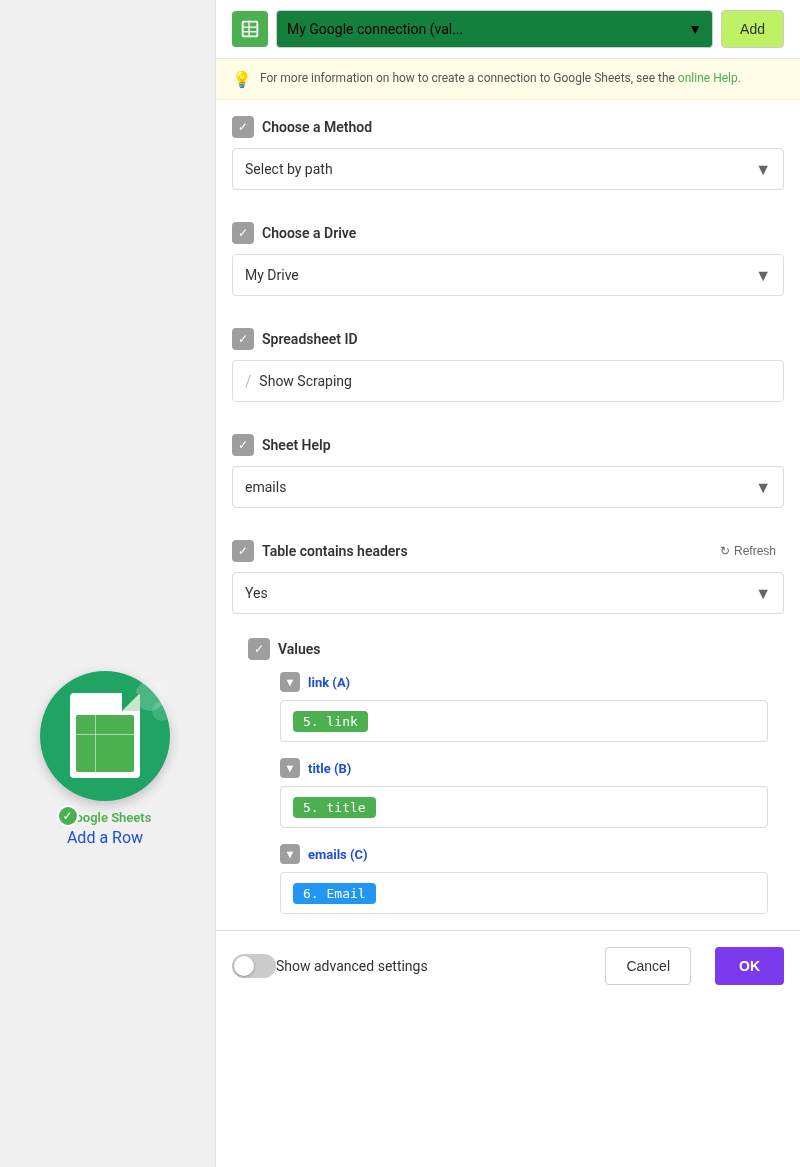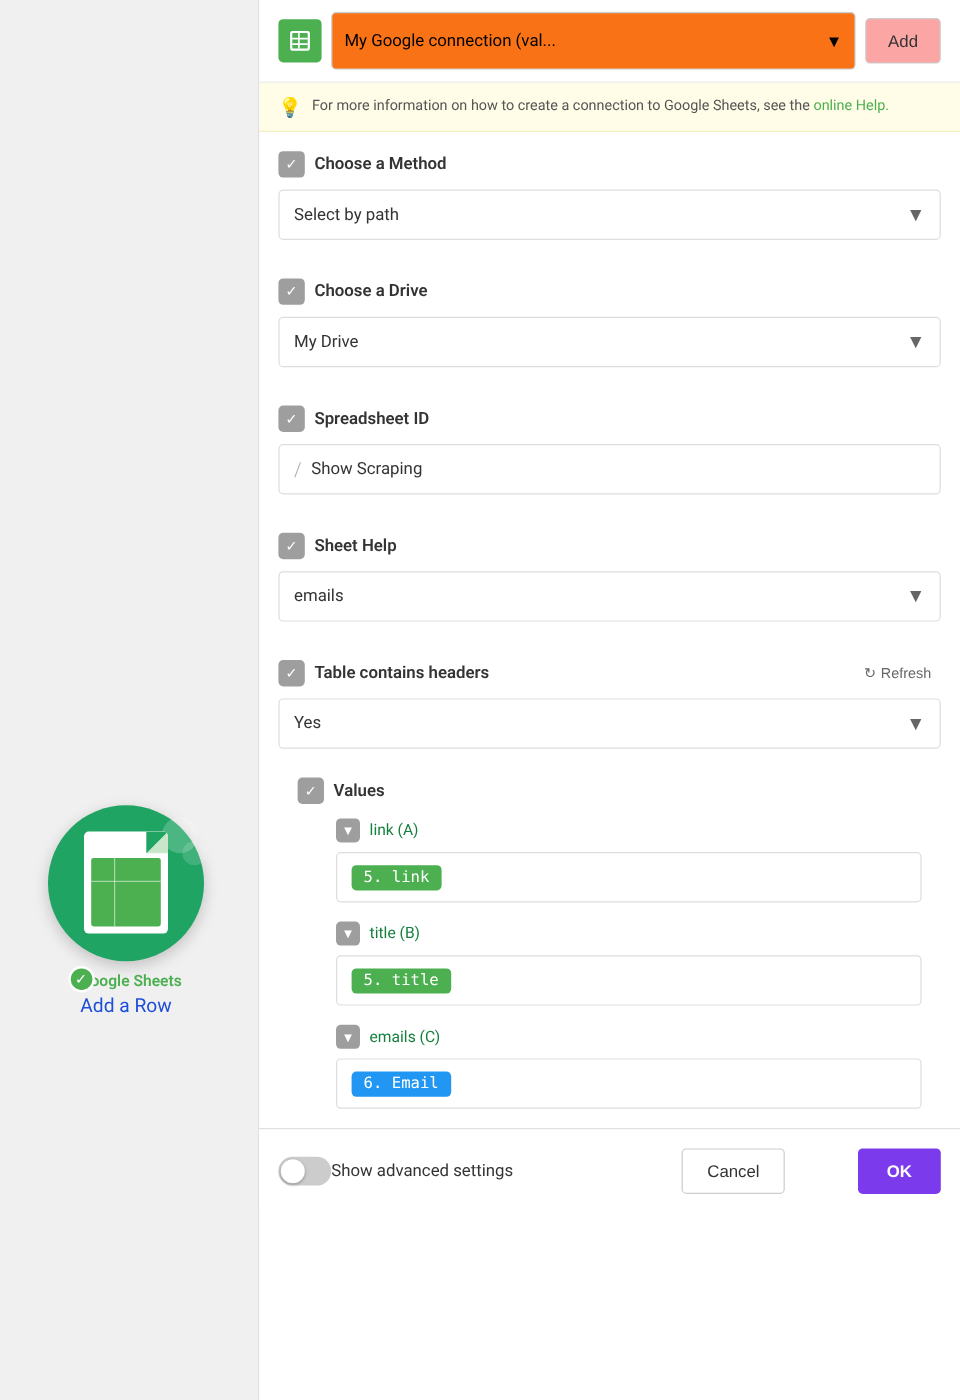--- a/index.html
+++ b/index.html
@@ -183,36 +183,36 @@
       flex-shrink: 0;
     }
 
     .connection-icon svg {
       width: 22px;
       height: 22px;
     }
 
     .connection-dropdown {
       flex: 1;
-      height: 48px;
+      height: 38px;
       border: 1px solid #ccc;
       border-radius: 4px;
       padding: 0 10px;
       font-size: 14px;
       display: flex;
       align-items: center;
       justify-content: space-between;
-      background: #f97316;
+      background: #15803d;
       cursor: pointer;
     }
 
     .add-btn {
       height: 38px;
       padding: 0 18px;
-      background: #fca5a5;
+      background: #bef264;
       border: 1px solid #ccc;
       border-radius: 4px;
       font-size: 14px;
       font-weight: 500;
       cursor: pointer;
       color: #333;
     }
 
     .info-bar {
       display: flex;
@@ -378,22 +378,22 @@
       align-items: center;
       justify-content: center;
       color: white;
       font-size: 11px;
       cursor: pointer;
       flex-shrink: 0;
     }
 
     .value-label {
       font-size: 13px;
-      font-weight: 400;
-      color: #15803d;
+      font-weight: 700;
+      color: #1d4ed8;
     }
 
     .value-input-field {
       border: 1px solid #ddd;
       border-radius: 4px;
       background: white;
       height: 42px;
       padding: 0 12px;
       display: flex;
       align-items: center;
@@ -482,21 +482,20 @@
     .ok-btn {
       height: 38px;
       padding: 0 24px;
       background: #7c3aed;
       border: none;
       border-radius: 4px;
       font-size: 14px;
       font-weight: 600;
       cursor: pointer;
       color: white;
-      margin-left: 37px;
     }
   </style>
 </head>
 <body>
 
 <div class="left-sidebar">
   <div class="google-sheets-icon-container">
     <div class="icon-circle">
       <div class="sheets-doc-icon">
         <div class="corner"></div>

